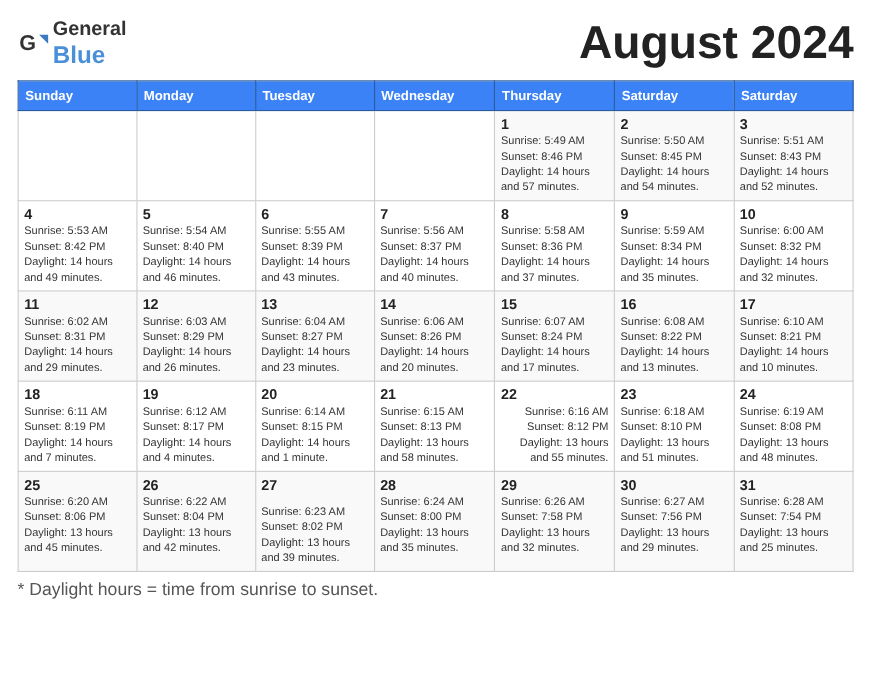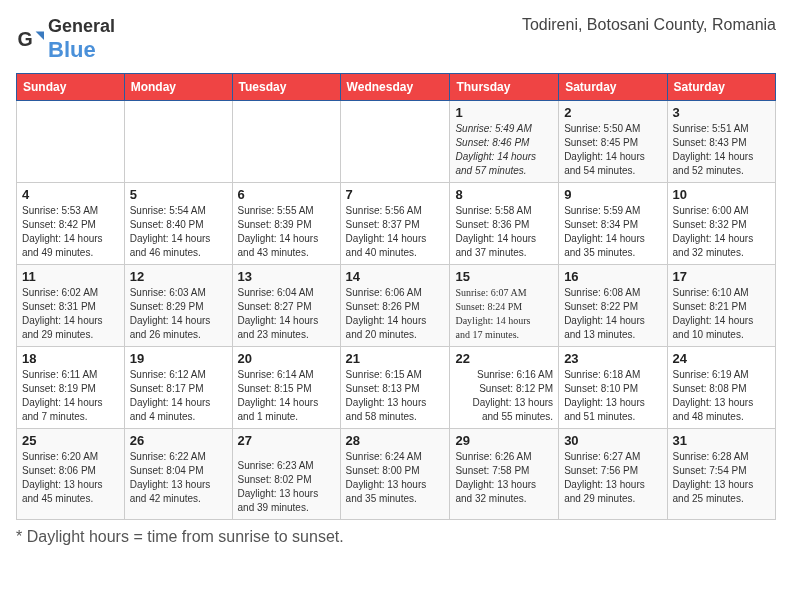--- a/index.html
+++ b/index.html
@@ -47,21 +47,21 @@
     .location-title {
       font-size: 16px;
       color: #444;
     }
     .calendar-table {
       width: 100%;
       border-collapse: collapse;
       font-size: 11px;
     }
     .calendar-table thead th {
-      background: #ef4444;
+      background: #3b82f6;
       color: #fff;
       font-weight: bold;
       font-size: 12px;
       text-align: left;
       padding: 6px 6px;
       border: 1px solid #2a5a9f;
       margin-left: 20px;
     }
     .calendar-table tbody td {
       border: 1px solid #ccc;
@@ -104,21 +104,21 @@
     <svg class="logo-icon" viewBox="0 0 40 40">
       <text x="2" y="28" font-size="28" font-weight="bold" fill="#333">G</text>
       <polygon points="28,8 40,8 40,20" fill="#3a7abf"></polygon>
     </svg>
     <div>
       <span class="logo-text-general">General</span><br>
       <span class="logo-text-blue">Blue</span>
     </div>
   </div>
   <div class="title-area">
-    <div class="location-title">Todireni, Botosani County, Romania</div>
+    <div class="month-title">August 2024</div>
   </div>
 </div>
 
 <table class="calendar-table">
   <thead>
     <tr>
     <th>Sunday</th>
         <th>Monday</th>
         <th>Tuesday</th>
         <th>Wednesday</th>
@@ -128,21 +128,21 @@
       </tr>
   </thead>
   <tbody id="calendar-body">
   <tr>
         <td class="empty-cell"></td>
         <td class="empty-cell"></td>
         <td class="empty-cell"></td>
         <td class="empty-cell"></td>
         <td>
           <span class="day-number">1</span>
-          <div class="day-info" style="white-space: pre-line; font-style: italic;">Sunrise: 5:49 AM
+          <div class="day-info" style="white-space: pre-line;">Sunrise: 5:49 AM
 Sunset: 8:46 PM
 Daylight: 14 hours
 and 57 minutes.</div>
         </td>
         <td>
           <span class="day-number">2</span>
           <div class="day-info" style="white-space: pre-line;">Sunrise: 5:50 AM
 Sunset: 8:45 PM
 Daylight: 14 hours
 and 54 minutes.</div>
@@ -230,21 +230,21 @@
         </td>
         <td>
           <span class="day-number">14</span>
           <div class="day-info" style="white-space: pre-line;">Sunrise: 6:06 AM
 Sunset: 8:26 PM
 Daylight: 14 hours
 and 20 minutes.</div>
         </td>
         <td>
           <span class="day-number">15</span>
-          <div class="day-info" style="white-space: pre-line; font-family: Liberation Serif, serif;">Sunrise: 6:07 AM
+          <div class="day-info" style="white-space: pre-line;">Sunrise: 6:07 AM
 Sunset: 8:24 PM
 Daylight: 14 hours
 and 17 minutes.</div>
         </td>
         <td>
           <span class="day-number">16</span>
           <div class="day-info" style="white-space: pre-line;">Sunrise: 6:08 AM
 Sunset: 8:22 PM
 Daylight: 14 hours
 and 13 minutes.</div>

